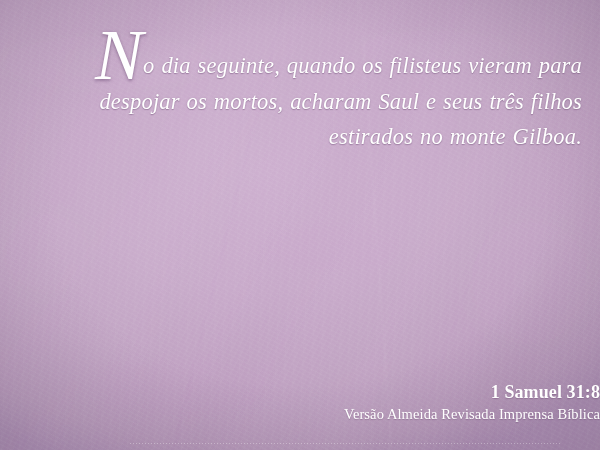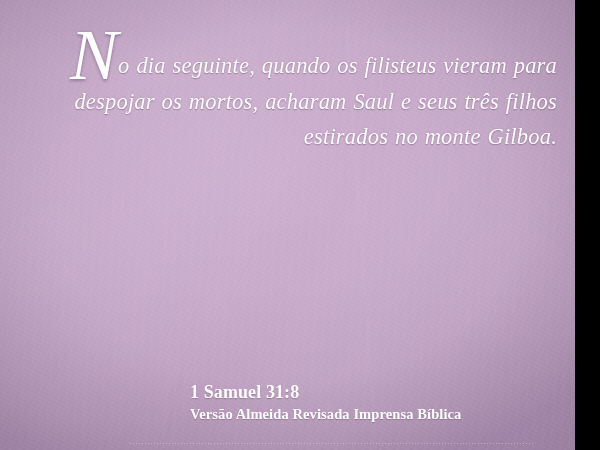--- a/index.html
+++ b/index.html
@@ -3,26 +3,25 @@
 <meta charset="utf-8">
 <style>
   html, body {
     margin: 0;
     padding: 0;
     background: #000;
   }
 
   .canvas {
     position: relative;
-    width: 548px;
+    width: 600px;
     height: 450px;
     overflow: hidden;
     background-color: #c5a8c8;
     font-family: "Liberation Serif", "DejaVu Serif", serif;
-    padding-left: 27px;
     -webkit-font-smoothing: antialiased;
   }
 
   
   .bg-base {
     position: absolute;
     inset: 0;
     background:
       radial-gradient(ellipse 78% 70% at 44% 38%,
           #cdb0cf 0%,
@@ -160,39 +159,39 @@
     text-shadow: 0 1px 1px rgba(96,62,104,0.35);
   }
   .logo .accent { font-weight: bold; }
 
   .attribution {
     position: absolute;
     right: 0;
     left: 190px;
     top: 382px;
     z-index: 5;
-    text-align: left;
+    text-align: right;
     color: #ffffff;
     text-shadow: 0 1px 1px rgba(96,62,104,0.35);
   }
 
   .attribution .ref {
     display: block;
     font-size: 18px;
     font-weight: bold;
     letter-spacing: 0.1px;
     line-height: 21px;
     white-space: nowrap;
   }
 
   .attribution .version {
     display: block;
     margin-top: 2px;
     font-size: 14.5px;
-    font-weight: bold;
+    font-weight: normal;
     letter-spacing: 0.1px;
     line-height: 18px;
     white-space: nowrap;
   }
 
   
   .edge-dots {
     position: absolute;
     left: 130px;
     right: 40px;

